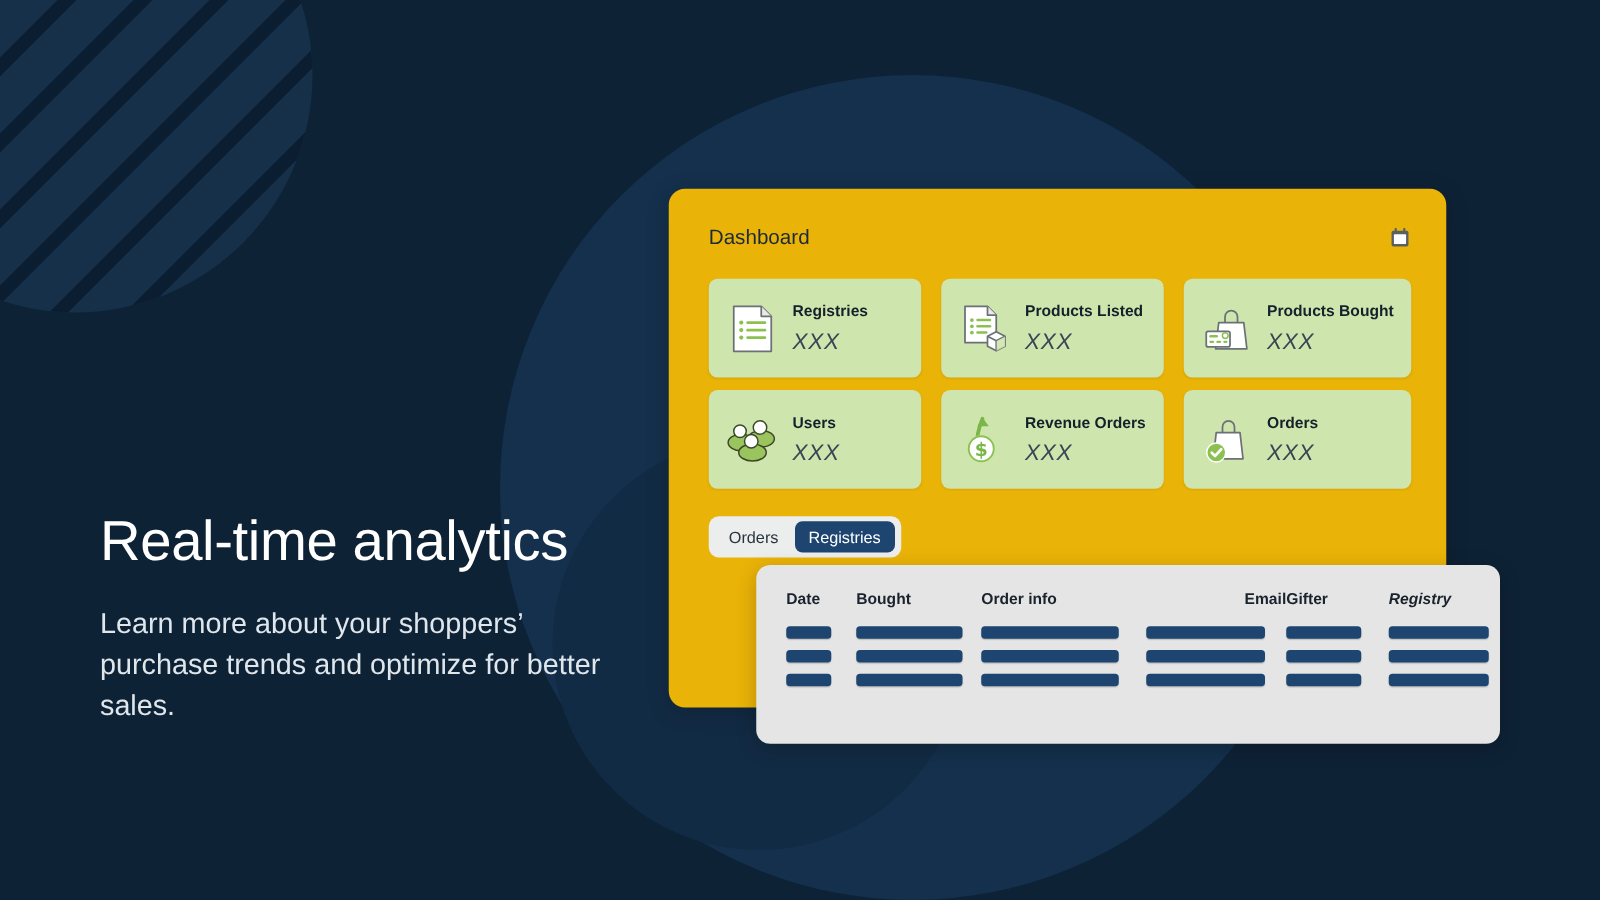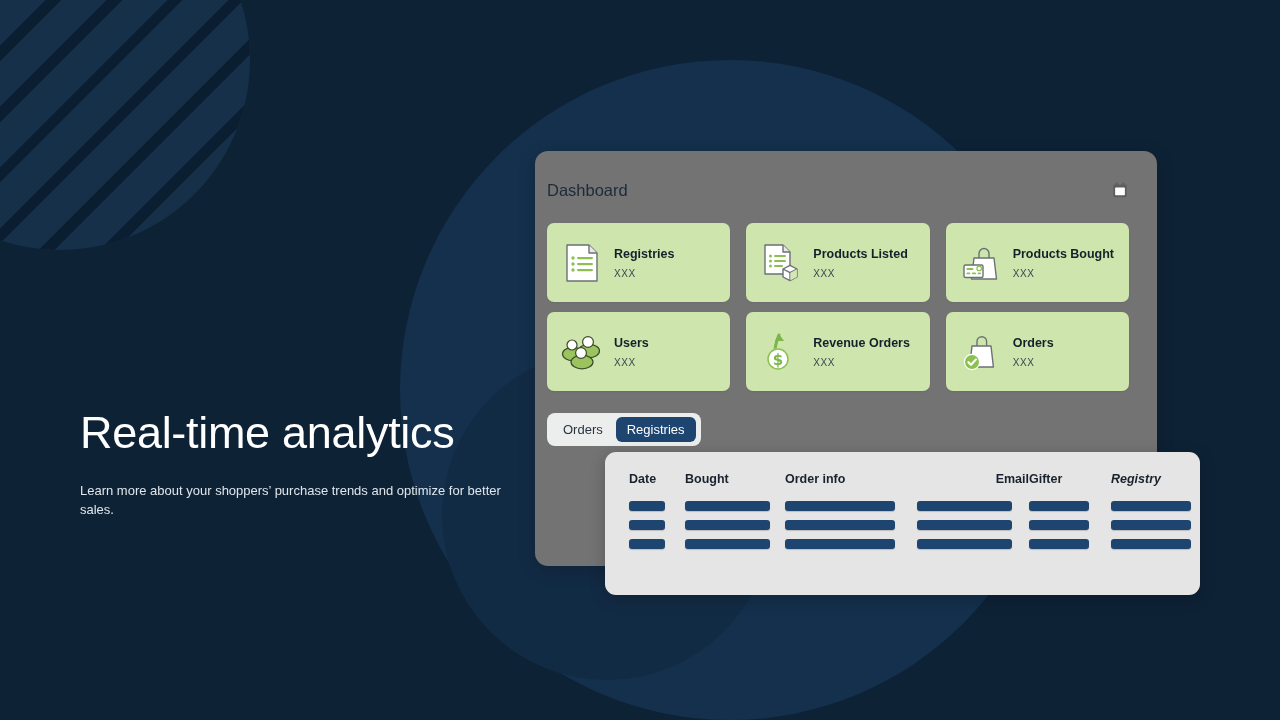--- a/index.html
+++ b/index.html
@@ -81,39 +81,39 @@
   .hero-title {
     font-size: 45px;
     line-height: 1.12;
     color: #ffffff;
     font-weight: 400;
     letter-spacing: -0.3px;
   }
 
   .hero-sub {
     margin-top: 24px;
-    font-size: 13px;
+    font-size: 23px;
     line-height: 1.42;
     color: #dfe6ec;
     font-weight: 400;
     max-width: 430px;
   }
 
   
   .dashboard-panel {
     position: absolute;
     left: 535px;
     top: 151px;
     width: 622px;
     height: 415px;
-    background: #737373;
+    background: #eab308;
     border-radius: 13px;
     box-shadow: 0 4px 18px rgba(0,0,0,0.18);
     z-index: 6;
-    padding: 26px 28px 0 12px;
+    padding: 26px 28px 0 32px;
   }
 
   .panel-head {
     display: flex;
     align-items: center;
     justify-content: space-between;
     height: 26px;
   }
 
   .panel-title {
@@ -162,23 +162,24 @@
   .stat-text { display: flex; flex-direction: column; gap: 7px; min-width: 0; }
 
   .stat-label {
     font-size: 12.5px;
     font-weight: 700;
     color: #16202b;
     white-space: nowrap;
   }
 
   .stat-value {
-    font-size: 10px;
+    font-size: 18px;
     color: #3a4652;
     letter-spacing: 0.6px;
+    font-style: italic;
   }
 
   
   .tabs {
     margin-top: 22px;
     display: inline-flex;
     align-items: center;
     background: #eceded;
     border-radius: 8px;
     padding: 4px 5px;

